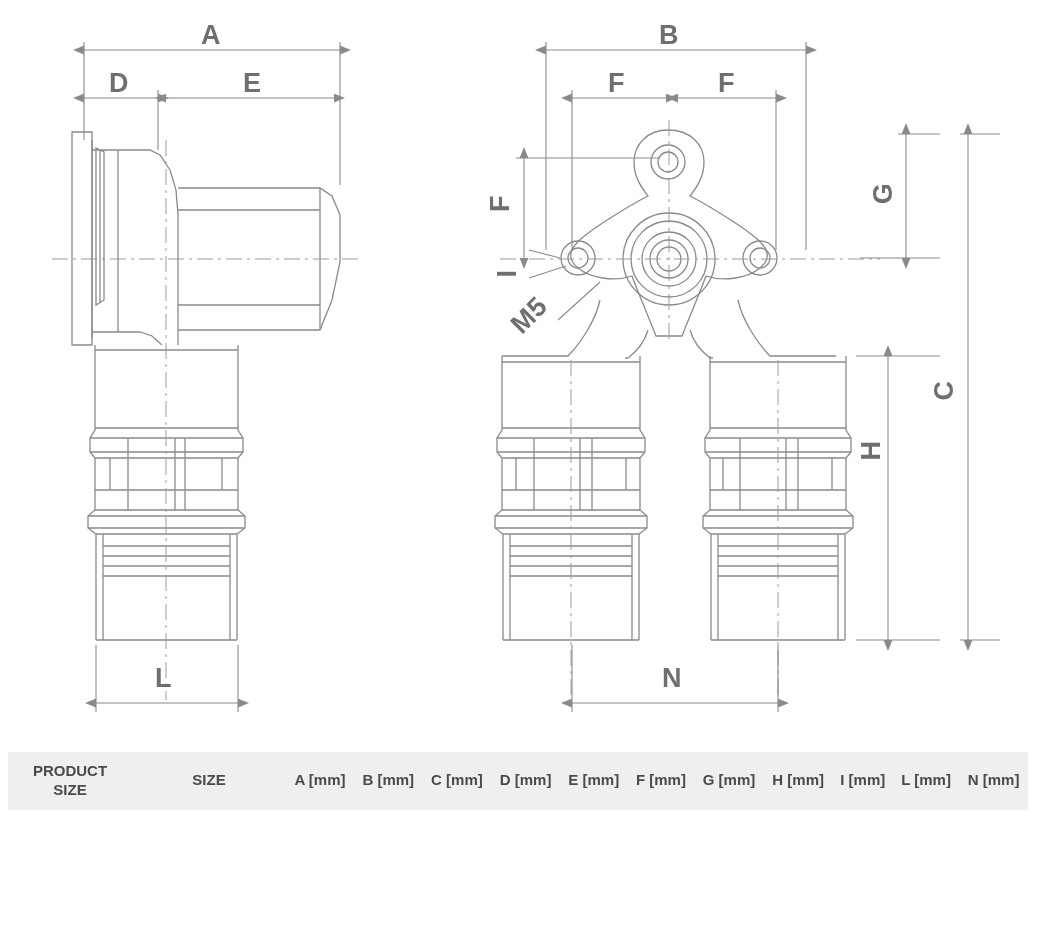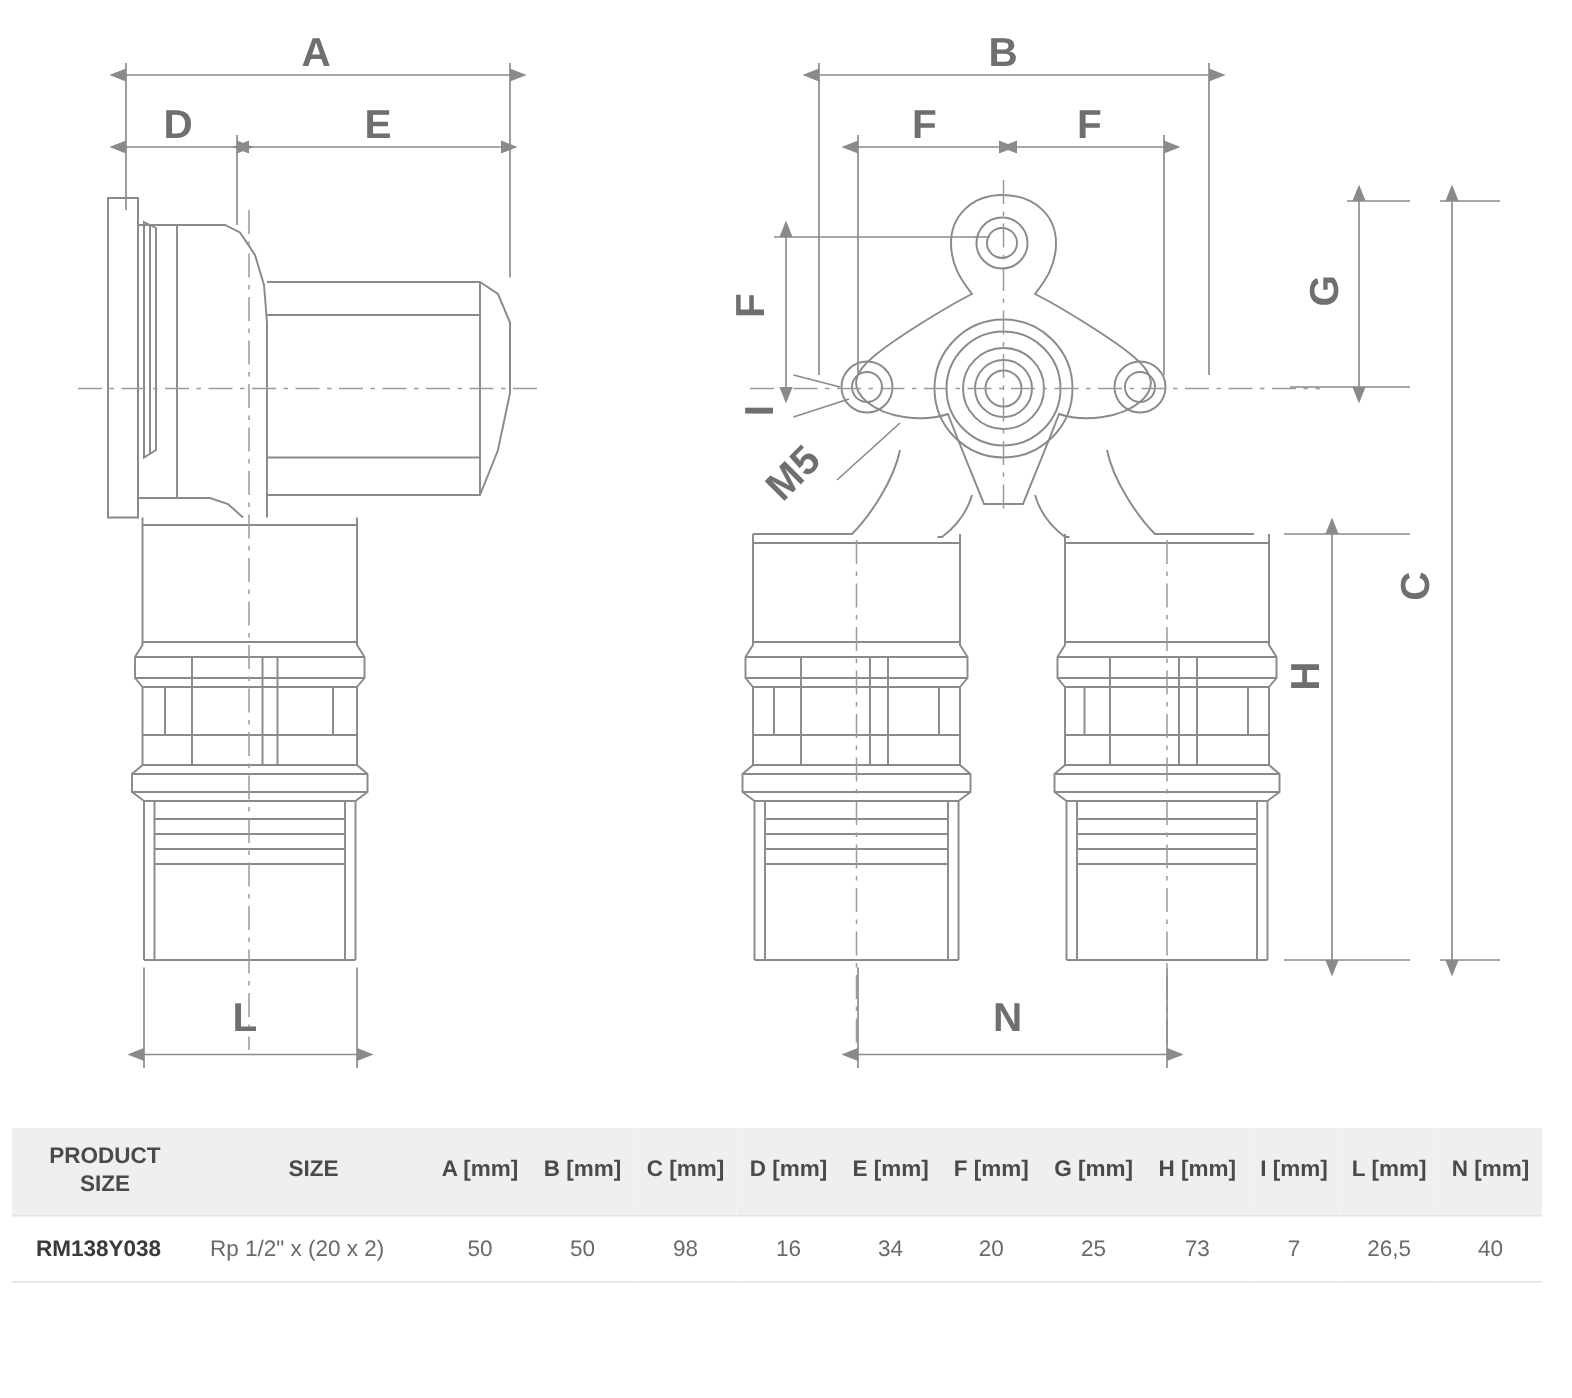--- a/index.html
+++ b/index.html
@@ -257,32 +257,17 @@
           <th>E [mm]</th>
           <th>F [mm]</th>
           <th>G [mm]</th>
           <th>H [mm]</th>
           <th>I [mm]</th>
           <th>L [mm]</th>
           <th>N [mm]</th>
         </tr>
       </thead>
       <tbody>
-        <tr>
-          <td class="code">RM138Y038</td>
-          <td class="size">Rp 1/2" x (20 x 2)</td>
-          <td>50</td>
-          <td>50</td>
-          <td>98</td>
-          <td>16</td>
-          <td>34</td>
-          <td>20</td>
-          <td>25</td>
-          <td>73</td>
-          <td>7</td>
-          <td>26,5</td>
-          <td>40</td>
-        </tr>
       </tbody>
     </table>
   </div>
 
 </div>
 
 </body></html>

